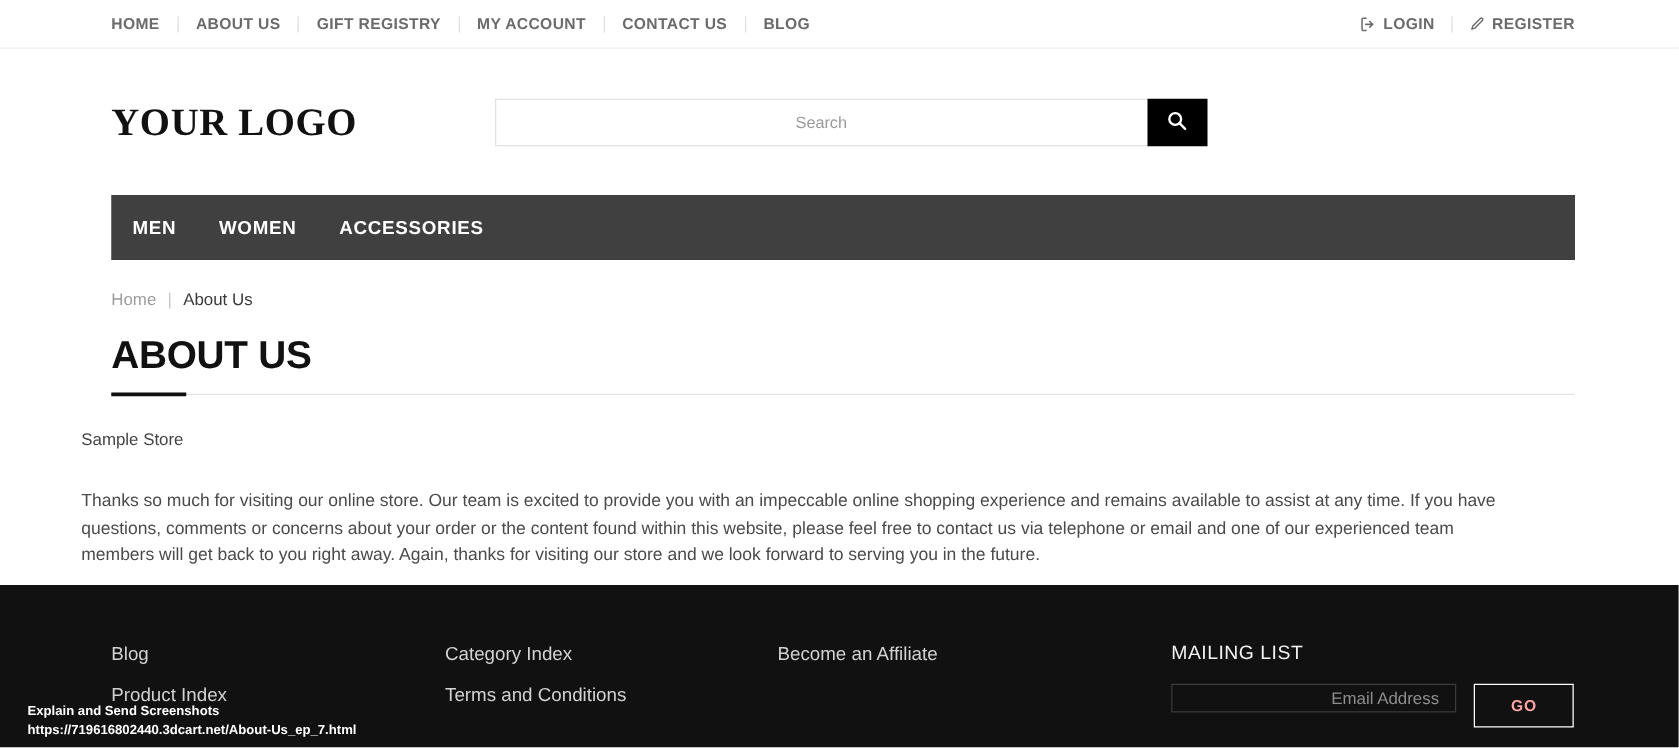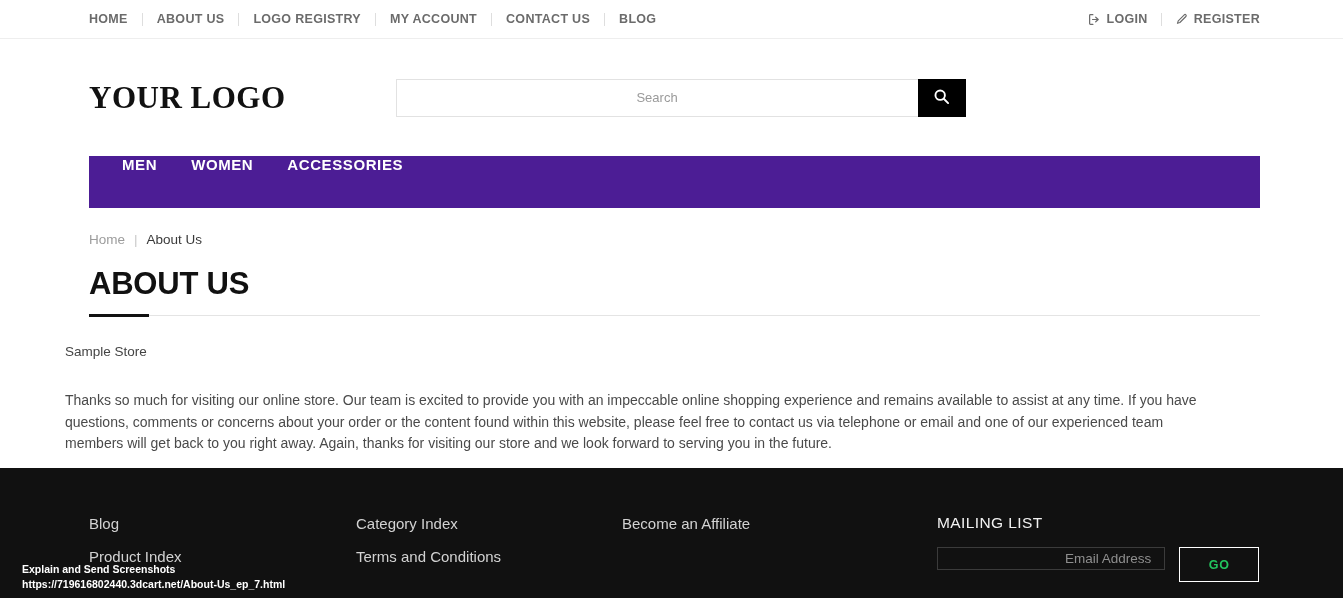--- a/index.html
+++ b/index.html
@@ -96,23 +96,23 @@
     cursor: pointer;
     display: flex;
     align-items: center;
     justify-content: center;
   }
 
   
   .mainnav {
     margin: 0 83px 0 89px;
     height: 52px;
-    background: #4c1d95;
-    display: flex;
-    padding-left: 16px;
+    background: #404040;
+    display: flex;
+    align-items: center;
   }
   .mainnav a {
     color: #ffffff;
     font-size: 15px;
     font-weight: bold;
     letter-spacing: .6px;
     text-decoration: none;
     padding: 0 17px;
     white-space: nowrap;
   }
@@ -204,21 +204,21 @@
     font-family: "Liberation Sans", sans-serif;
     outline: none;
     text-align: right;
   }
   .mailrow input::placeholder { color: #8e8e8e; }
   .gobtn {
     width: 80px;
     height: 35px;
     background: transparent;
     border: 1px solid #ffffff;
-    color: #22c55e;
+    color: #fca5a5;
     font-size: 12.5px;
     font-weight: bold;
     letter-spacing: .6px;
     font-family: "Liberation Sans", sans-serif;
     cursor: pointer;
   }
 
   
   .statusbar {
     position: absolute;
@@ -236,21 +236,21 @@
 </style>
 </head>
 <body>
 
 <div class="page">
 
   <div class="topbar">
     <nav class="topnav">
       <a href="#">HOME</a>
       <a href="#">ABOUT US</a>
-      <a href="#">LOGO REGISTRY</a>
+      <a href="#">GIFT REGISTRY</a>
       <a href="#">MY ACCOUNT</a>
       <a href="#">CONTACT US</a>
       <a href="#">BLOG</a>
     </nav>
     <div class="topright">
       <a href="#">
         <span>
           <svg width="13" height="13" viewBox="0 0 16 16" fill="none">
             <path d="M6 2H3a1 1 0 0 0-1 1v10a1 1 0 0 0 1 1h3" stroke="#6b6b6b" stroke-width="1.5" stroke-linecap="round"></path>
             <path d="M9.5 5.2 12.6 8l-3.1 2.8M5.6 8h6.8" stroke="#6b6b6b" stroke-width="1.5" stroke-linecap="round" stroke-linejoin="round"></path>

